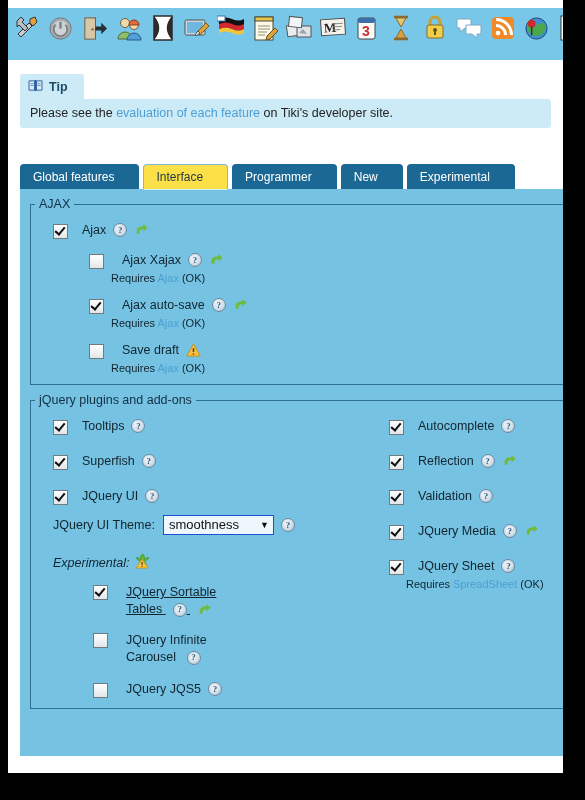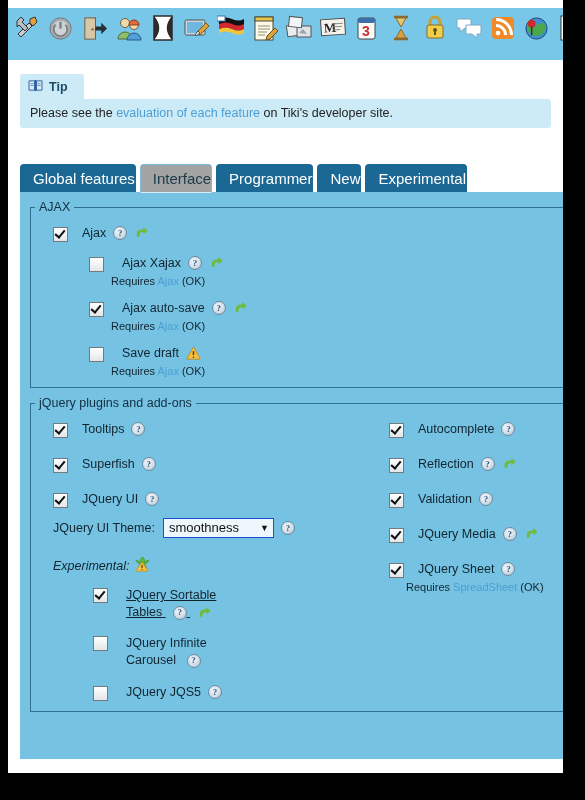--- a/index.html
+++ b/index.html
@@ -62,29 +62,29 @@
 
   
   .tabs {
     margin: 35px 0 0 12px;
     display: flex; align-items: flex-end; gap: 4px;
     position: relative; z-index: 3;
   }
   .tab {
     background: #1c6894;
     color: #ffffff;
-    font-size: 15px;
-    padding: 5px 0 5px 12px;
+    font-size: 12px;
+    padding: 5px 24px 5px 12px;
     border-radius: 4px 4px 0 0;
     border: 1px solid #1c6894;
     border-bottom: none;
     white-space: nowrap;
   }
   .tab.active {
-    background: #a3a3a3;
+    background: #fde047;
     color: #1a3a4a;
     border: 1px solid #7fb8d4;
     border-bottom: 1px solid #d6eefa;
     position: relative; top: 1px;
   }
 
   
   .panel {
     background: #76c2e3;
     margin: 0 0 0 12px;

